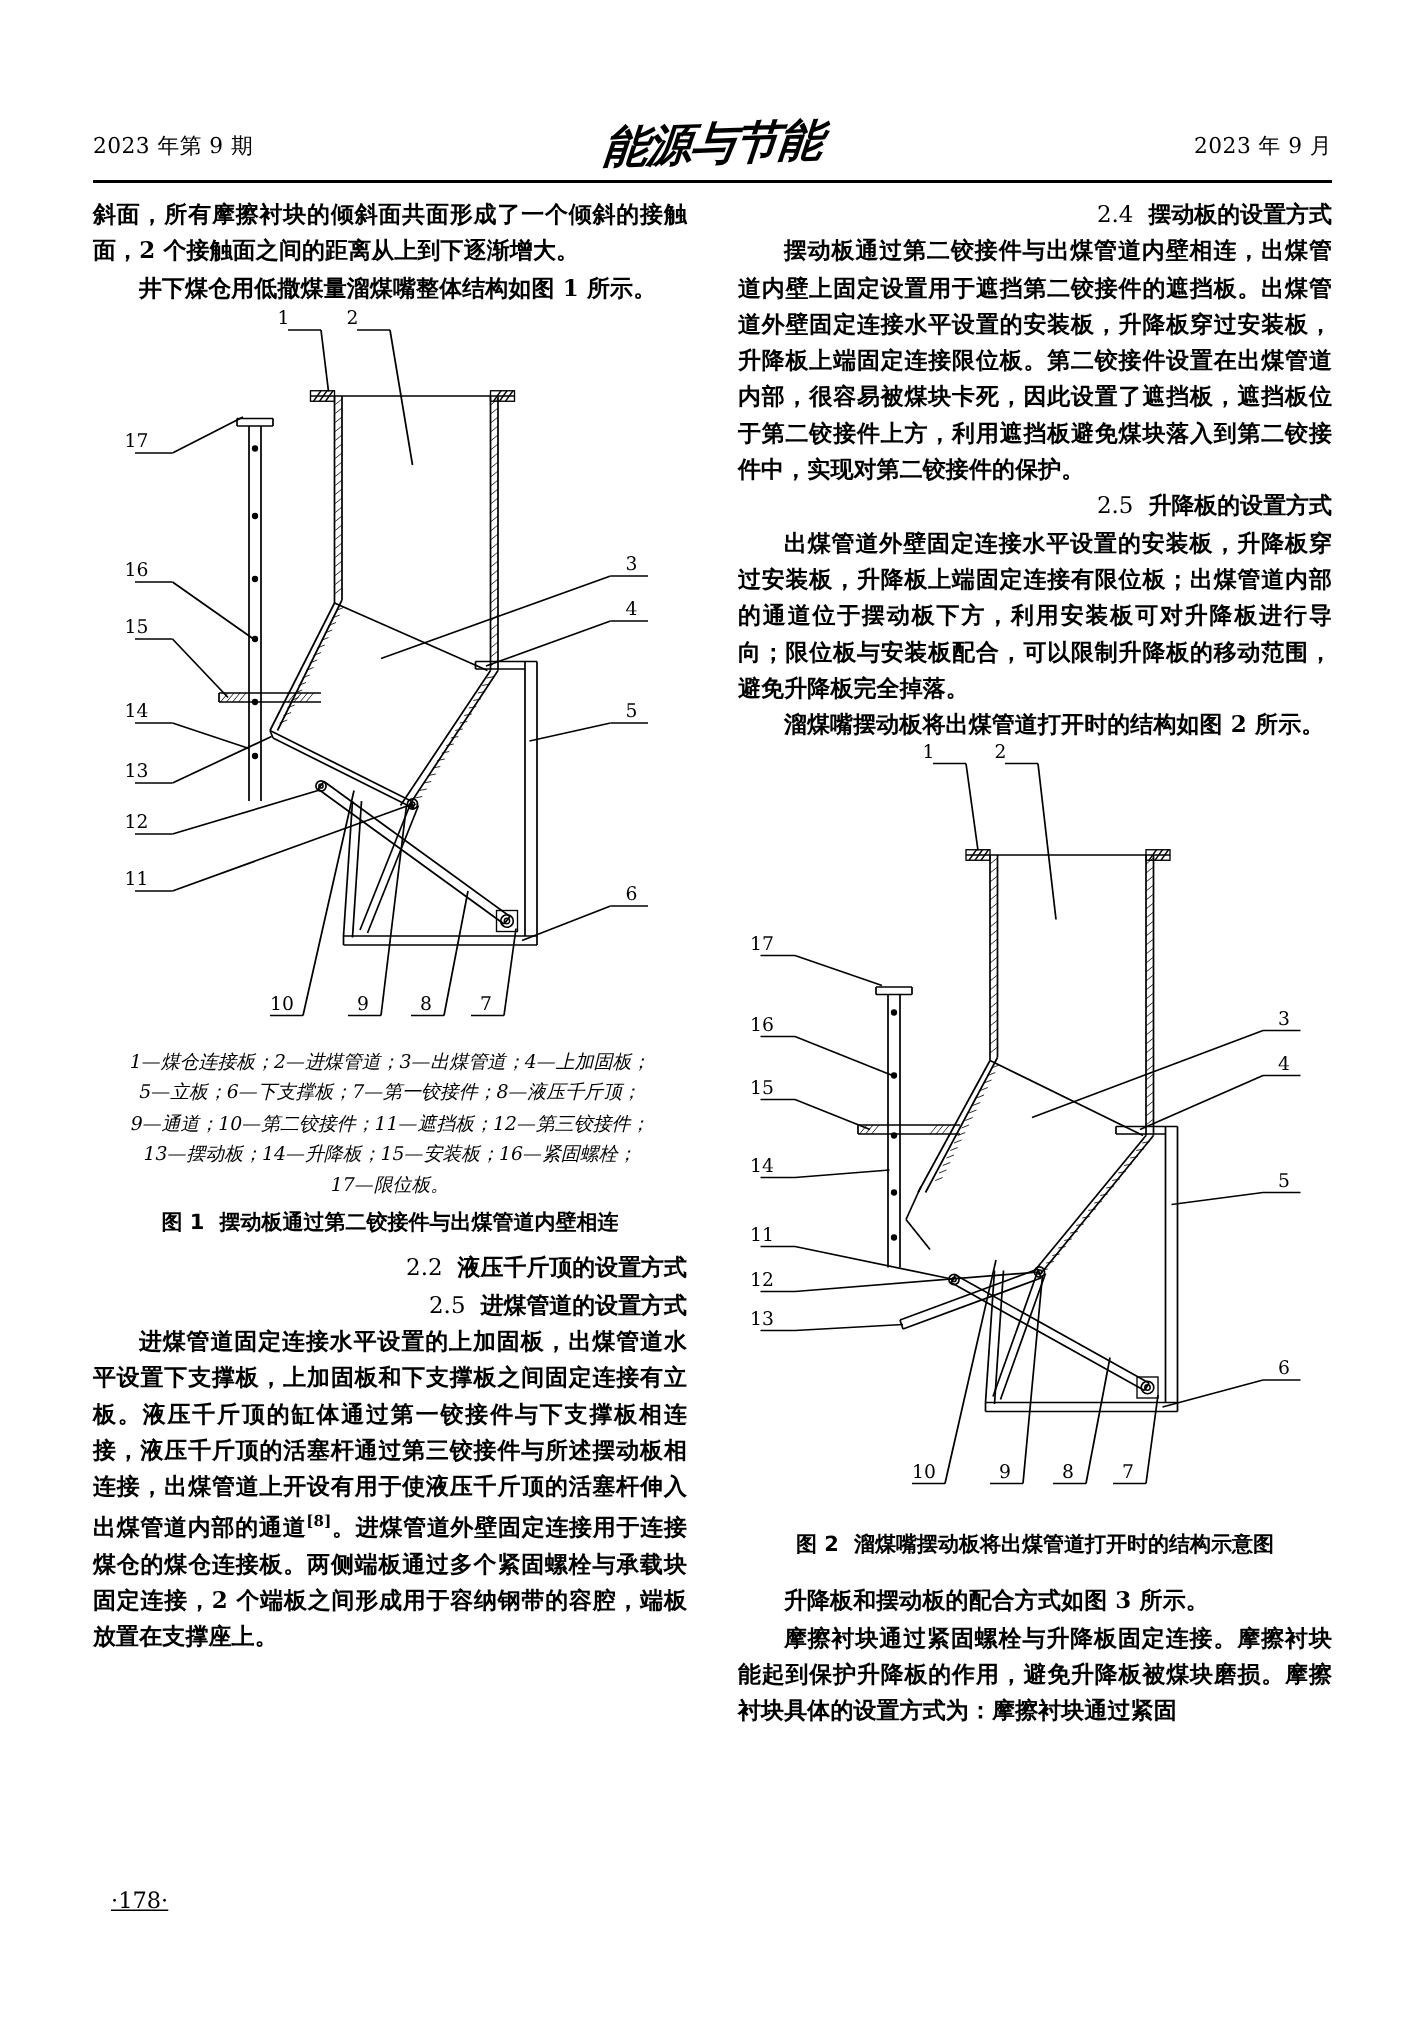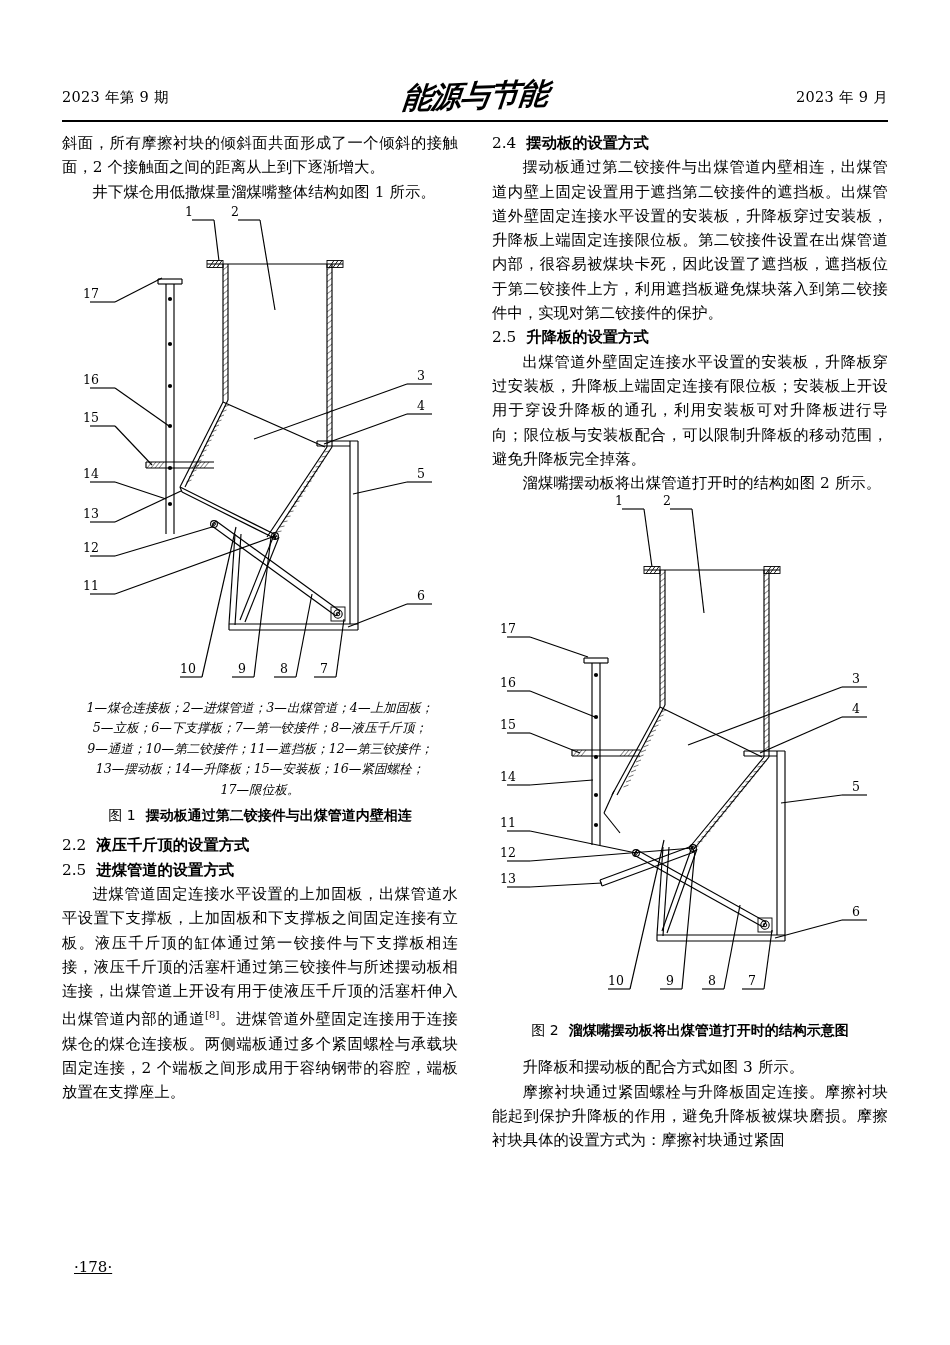--- a/index.html
+++ b/index.html
@@ -73,29 +73,31 @@
   .col-right { left: 492px; }
 
   p.body {
     margin: 0;
     font-size: 15.3px;
     line-height: 24.3px;
     text-align: justify;
     text-justify: inter-ideograph;
     font-family: "DejaVu Serif", "Liberation Serif", serif;
     letter-spacing: 0.1px;
+    font-weight: bold;
   }
   p.indent { text-indent: 2em; }
 
   h3.sec {
     margin: 0;
     font-size: 15.3px;
     line-height: 24.3px;
     font-weight: bold;
     font-family: "DejaVu Sans", "Liberation Sans", sans-serif;
+    text-align: right;
   }
   h3.sec .num {
     font-weight: normal;
     font-family: "DejaVu Serif", "Liberation Serif", serif;
     margin-right: 10px;
   }
   h3.sec.lvl1 { font-size: 16.5px; }
   h3.sec.lvl1 .num { margin-right: 12px; }
 
   sup.ref { font-size: 10px; vertical-align: super; }
@@ -113,21 +115,21 @@
     font-style: italic;
   }
   .fig-caption {
     font-size: 14px;
     line-height: 22px;
     text-align: center;
     font-weight: bold;
     font-family: "DejaVu Sans", "Liberation Sans", sans-serif;
     margin-top: 4px;
   }
-  .fig-caption .cnum { font-weight: normal; margin-right: 10px; text-align: right; }
+  .fig-caption .cnum { font-weight: bold; margin-right: 10px; text-align: right; }
 
   
   .pagenum {
     position: absolute;
     left: 74px; top: 1258px;
     font-size: 15px;
     font-family: "DejaVu Serif", "Liberation Serif", serif;
     text-decoration: underline;
   }
 
@@ -440,21 +442,21 @@
   <div class="col col-right">
 
     <h3 class="sec">
       <span class="num">2.4</span><span>摆动板的设置方式</span>
     </h3>
     <p class="body indent">摆动板通过第二铰接件与出煤管道内壁相连，出煤管道内壁上固定设置用于遮挡第二铰接件的遮挡板。出煤管道外壁固定连接水平设置的安装板，升降板穿过安装板，升降板上端固定连接限位板。第二铰接件设置在出煤管道内部，很容易被煤块卡死，因此设置了遮挡板，遮挡板位于第二铰接件上方，利用遮挡板避免煤块落入到第二铰接件中，实现对第二铰接件的保护。</p>
 
     <h3 class="sec">
       <span class="num">2.5</span><span>升降板的设置方式</span>
     </h3>
-    <p class="body indent">出煤管道外壁固定连接水平设置的安装板，升降板穿过安装板，升降板上端固定连接有限位板；安装板上开设用于穿设升降板的通孔，利用安装板可对升降板进行导向；限位板与安装板配合，可以限制升降板的移动范围，避免升降板完全掉落。</p>
+    <p class="body indent">出煤管道外壁固定连接水平设置的安装板，升降板穿过安装板，升降板上端固定连接有限位板；出煤管道内部的通道位于摆动板下方，利用安装板可对升降板进行导向；限位板与安装板配合，可以限制升降板的移动范围，避免升降板完全掉落。</p>
 
     <p class="body indent">溜煤嘴摆动板将出煤管道打开时的结构如图 2 所示。</p>
 
     <div class="figure">
       <svg class="fig-canvas" width="396" height="520" viewBox="0 0 396 520">
         <g fill="none" stroke="#000" stroke-width="1.15" stroke-linejoin="miter" stroke-linecap="butt">
 
           <line x1="152" y1="75" x2="288" y2="75"></line>
           <g stroke-width="0.9">
             <rect x="152" y="71.5" width="16" height="7"></rect>

